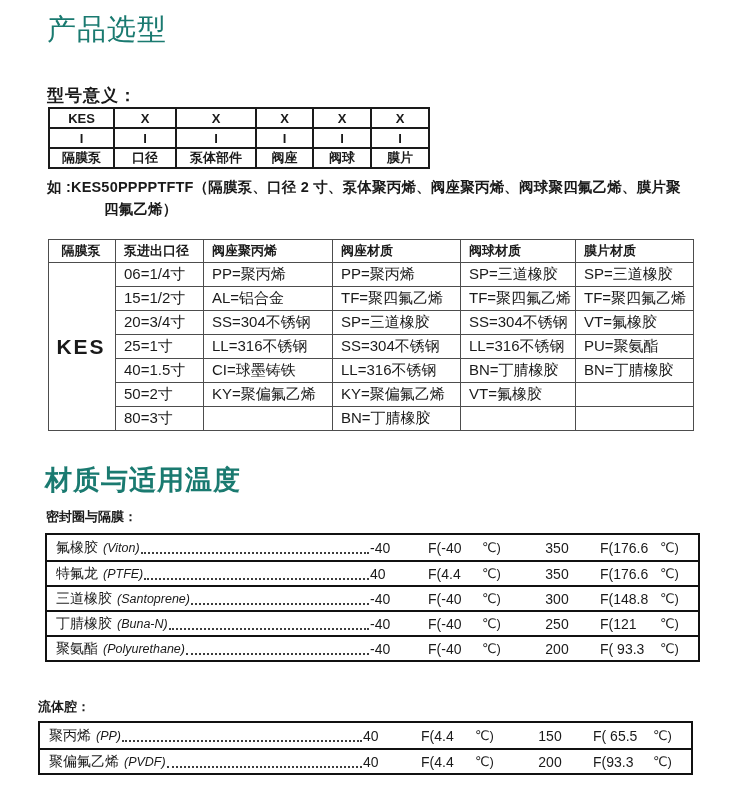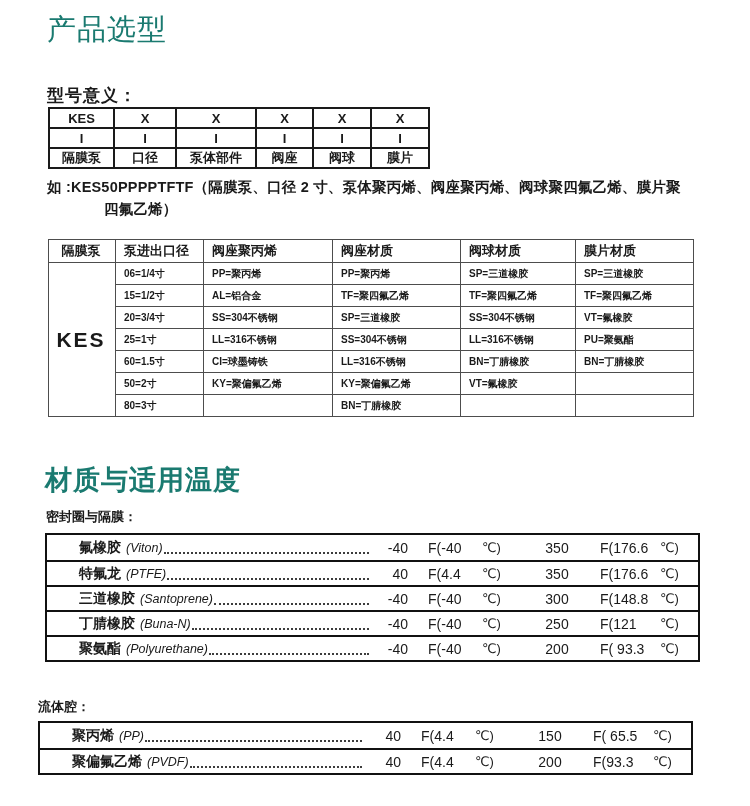--- a/index.html
+++ b/index.html
@@ -25,38 +25,38 @@
 
   
   .example {
     width:645px; font-size:14.5px; font-weight:700; line-height:22px;
     padding-left:57px; text-indent:-57px; letter-spacing:0.2px;
   }
 
   
   table.sel { border-collapse:collapse; table-layout:fixed; width:645px; border:1px solid #3c3c3c; }
   table.sel th, table.sel td {
-    border:1px solid #4d4d4d; font-size:10px; font-weight:700;
+    border:1px solid #4d4d4d; font-size:15px; font-weight:400;
     text-align:left; padding:2px 4px 2px 8px; height:22px; vertical-align:middle;
     overflow:hidden; white-space:nowrap;
   }
   table.sel th { font-weight:700; font-size:13px; height:23px; }
   table.sel th.c { text-align:center; padding-left:2px; }
   table.sel td.kes {
     text-align:center; font-size:21px; font-weight:600; letter-spacing:2px; padding-left:2px;
   }
 
   
   .temp-table { width:655px; border:2px solid #111; }
   .trow { display:flex; align-items:center; height:25px; padding:0 10px 0 9px; border-top:2px solid #111; }
   .trow:first-child { border-top:none; }
-  .cn  { font-size:14px; font-weight:700; white-space:nowrap;margin-left:23px; }
+  .cn  { font-size:14px; font-weight:400; white-space:nowrap; }
   .en  { font-size:12.5px; font-weight:400; margin-left:5px; white-space:nowrap;font-style:italic; }
   .leader { flex:1; height:12px; border-bottom:2px dotted #3d3d3d; margin:0 1px; }
-  .fv1 { width:38px; text-align:right;  font-size:14px; white-space:pre; }
+  .fv1 { width:38px; text-align:left;  font-size:14px; white-space:pre; }
   .fc1 { width:50px; margin-left:20px;  font-size:14px; white-space:pre; }
   .fu1 { width:28px; margin-left:4px;   font-size:13px; }
   .fv2 { width:42px; margin-left:26px;  font-size:14px; text-align:center; }
   .fc2 { width:58px; margin-left:22px;  font-size:14px; white-space:pre; }
   .fu2 { width:28px; margin-left:2px;   font-size:13px; }
 </style>
 </head>
 <body>
 
 <div class="abs h1 accent" style="left: 47px; top: 10px; color: rgb(26, 122, 112);">产品选型</div>
@@ -143,21 +143,21 @@
       <td>VT=氟橡胶</td>
     </tr>
     <tr>
       <td>25=1寸</td>
       <td>LL=316不锈钢</td>
       <td>SS=304不锈钢</td>
       <td>LL=316不锈钢</td>
       <td>PU=聚氨酯</td>
     </tr>
     <tr>
-      <td>60=1.5寸</td>
+      <td>40=1.5寸</td>
       <td>CI=球墨铸铁</td>
       <td>LL=316不锈钢</td>
       <td>BN=丁腈橡胶</td>
       <td>BN=丁腈橡胶</td>
     </tr>
     <tr>
       <td>50=2寸</td>
       <td>KY=聚偏氟乙烯</td>
       <td>KY=聚偏氟乙烯</td>
       <td>VT=氟橡胶</td>

